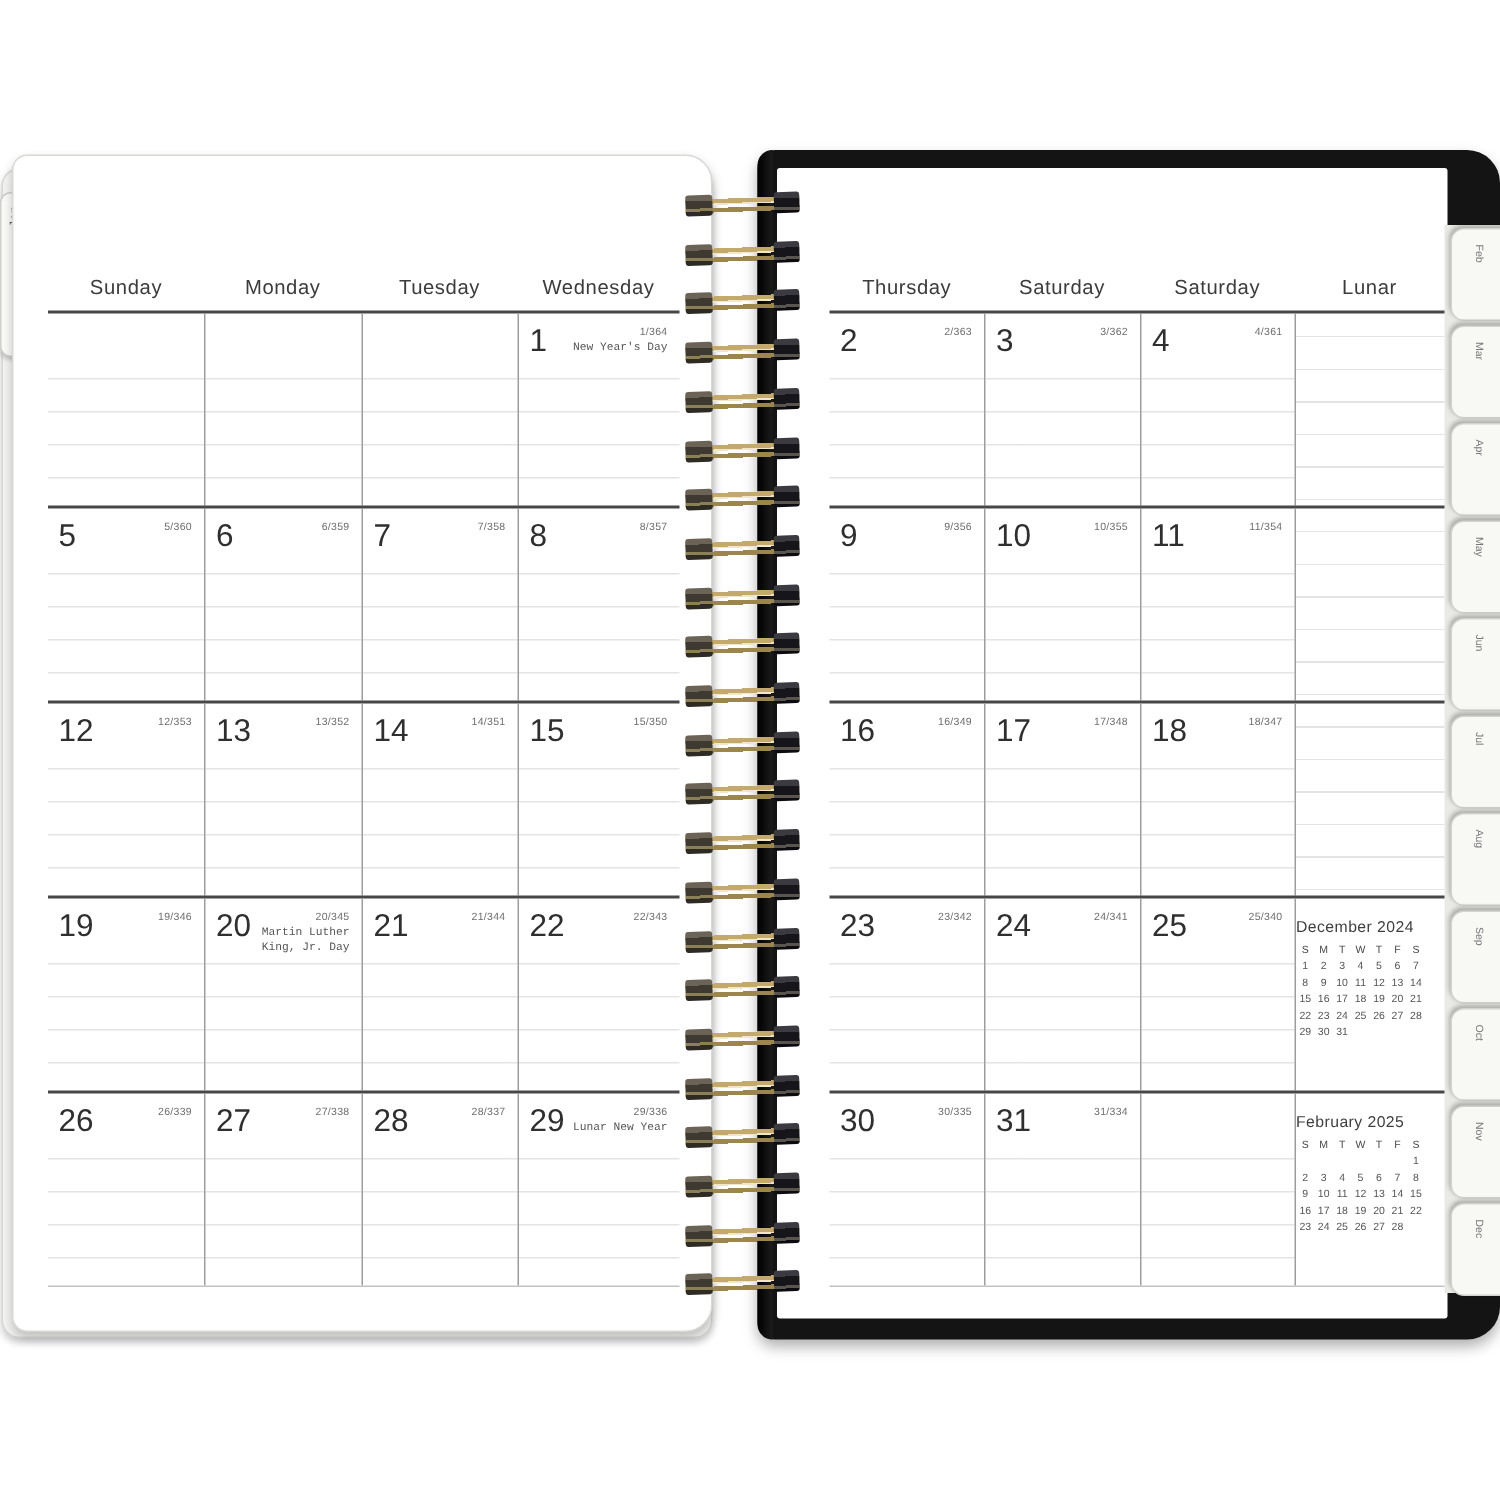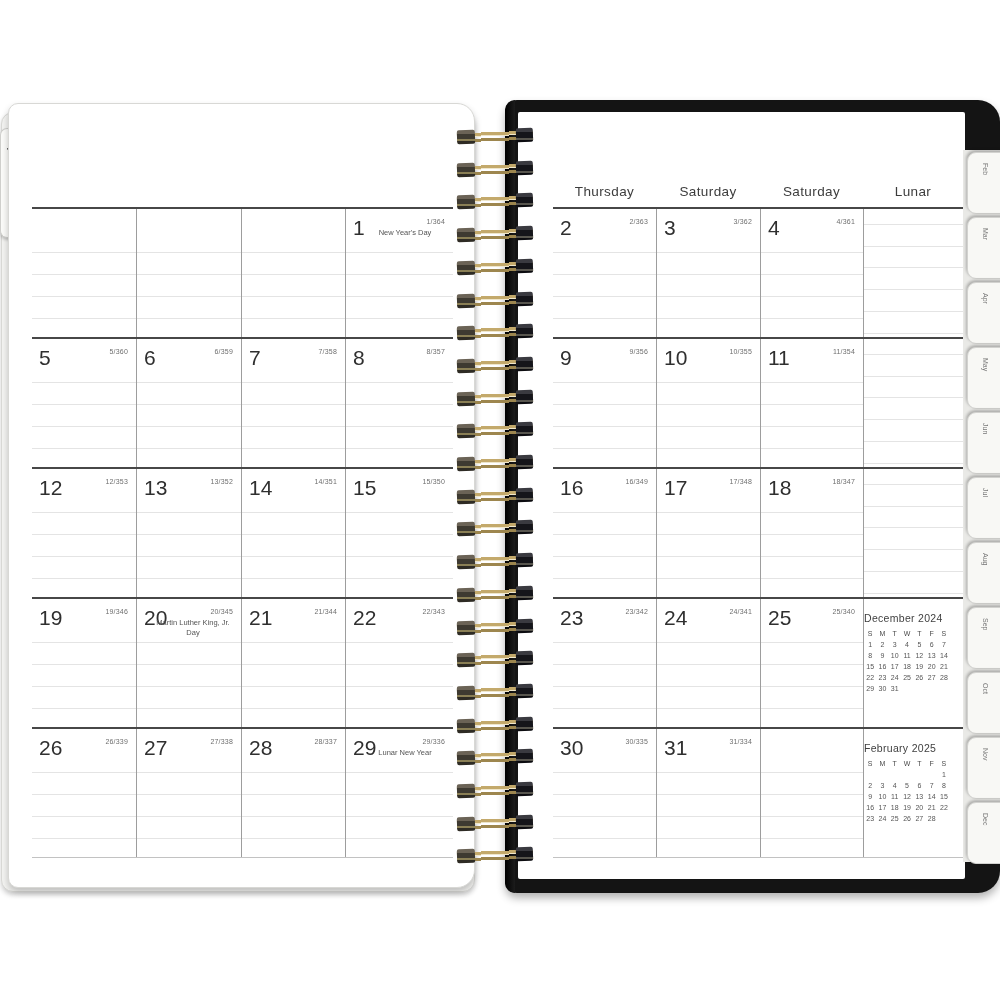--- a/index.html
+++ b/index.html
@@ -55,21 +55,21 @@
          background-repeat:no-repeat;background-size:100% 1px;
          background-position:0 43px,0 65px,0 87px,0 109px;}
   .notes-lined{background:repeating-linear-gradient(to bottom,
          transparent 0 15px,#e4e4e4 15px 16px,transparent 16px 21.7px);}
   .grid-bottom{position:absolute;top:857px;height:1px;background:#c2c2c2;z-index:5;}
   .gb-l{left:32px;width:421px;} .gb-r{left:553px;width:410px;}
 
   .num{position:absolute;left:7px;top:7px;font-size:21px;color:#2f2f2f;}
   .frac{position:absolute;right:8px;top:9px;font-size:7px;color:#6e6e6e;letter-spacing:.2px;}
   .hol{position:absolute;right:8px;top:19px;width:80px;font-size:7.5px;line-height:1.3;
-       text-align:center;color:#555;}
+       text-align:right;color:#555;font-family:Liberation Mono, monospace;}
 
   
   .minical{position:absolute;left:0;top:13px;}
   .minical-title{font-size:10.5px;font-weight:500;color:#3f3f3f;margin-bottom:5px;letter-spacing:.3px;}
   .minical-grid{display:grid;grid-template-columns:repeat(7,12.3px);row-gap:2px;
                 font-size:7px;color:#555;text-align:center;line-height:9px;}
   .minical-grid.dow{margin-bottom:2px;color:#4a4a4a;}
 
   
   #spiral{position:absolute;left:457px;top:0;width:76px;height:1000px;z-index:6;}
@@ -90,20 +90,26 @@
 
 <div class="scene">
 
   <div class="under-sheet"></div>
   <div class="jan-tab">
     <span class="vtext">Jan</span>
   </div>
 
   <div class="left-page"></div>
 
+  <div class="hdr-row lft">
+    <div class="hcell cw0">Sunday</div>
+    <div class="hcell cw1">Monday</div>
+    <div class="hcell cw2">Tuesday</div>
+    <div class="hcell cw3">Wednesday</div>
+  </div>
 
   <div class="row lft" style="top:207px">
     <div class="cell cw0 lined"></div>
     <div class="cell cw1 lined"></div>
     <div class="cell cw2 lined"></div>
     <div class="cell cw3 lined">
       <span class="num">1</span>
       <span class="frac">1/364</span>
       <span class="hol">New Year's Day</span>
     </div>

